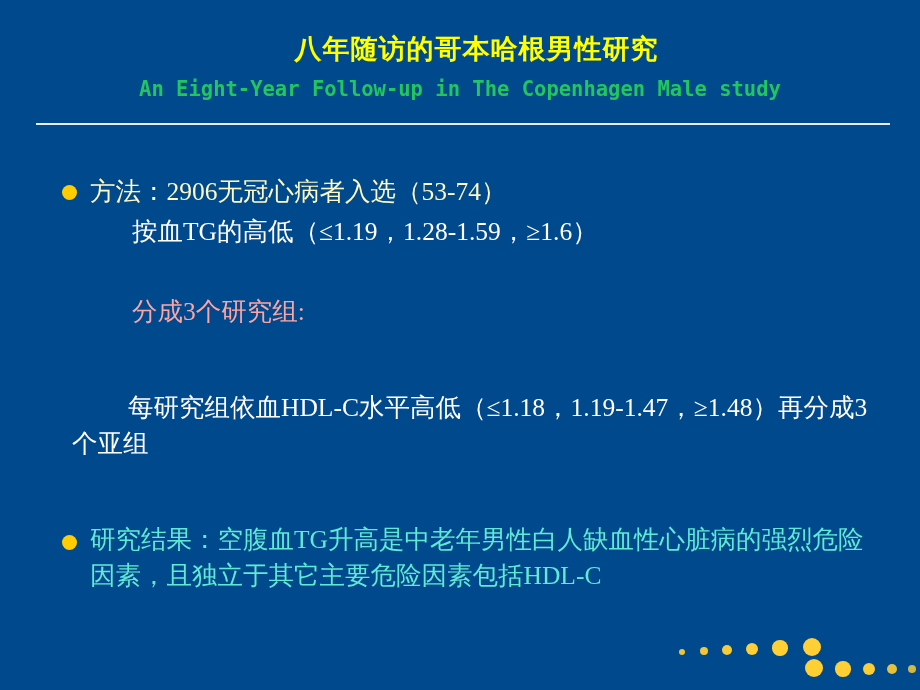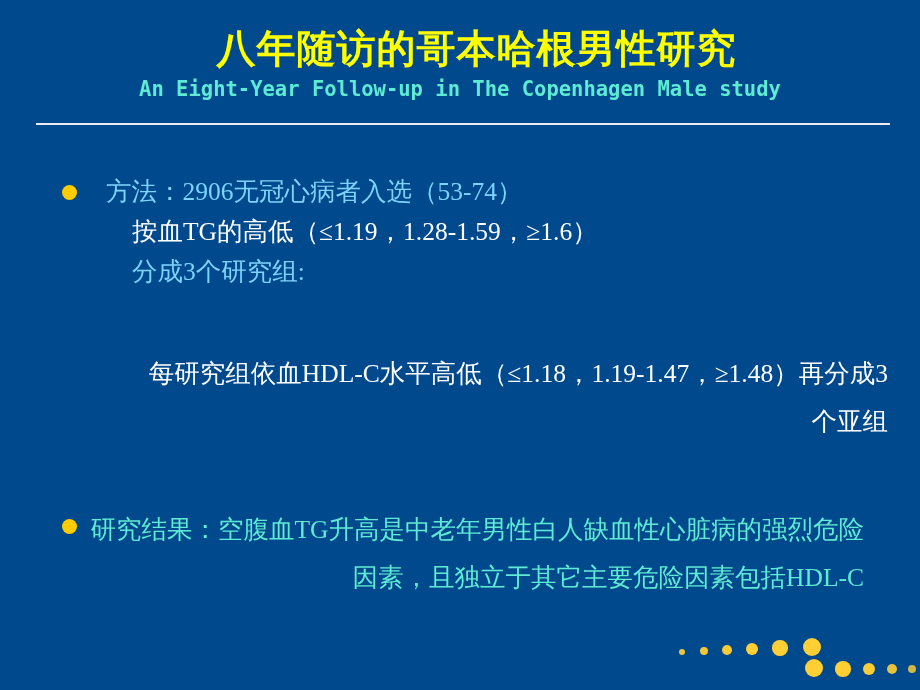--- a/index.html
+++ b/index.html
@@ -29,21 +29,21 @@
     position: absolute;
     left: 0;
     top: 26px;
     width: 920px;
     text-align: center;
   }
 
   #slide-title {
     font-family: "DejaVu Sans", "Liberation Sans", sans-serif;
     font-weight: bold;
-    font-size: 39px;
+    font-size: 27px;
     line-height: 46px;
     color: #ffff00;
     letter-spacing: 1px;
     white-space: nowrap;
     margin-left: 33px;
   }
 
   #slide-subtitle {
     margin-top: 4px;
     font-family: "DejaVu Sans Mono", "Liberation Mono", monospace;
@@ -97,24 +97,23 @@
     white-space: nowrap;
     font-family: "Liberation Serif", "DejaVu Serif", serif;
   }
 
   .line.indent-1 {
     padding-left: 42px;
   }
 
   .para {
     font-size: 25.5px;
-    line-height: 48px;
+    line-height: 36px;
     color: #ffffff;
     font-family: "Liberation Serif", "DejaVu Serif", serif;
-    text-align: right;
   }
 
   #method-group { margin-top: 0; }
 
   #hdl-group {
     margin-top: 58px;
     padding-left: 72px;
     padding-right: 32px;
   }
   #hdl-line { text-indent: 56px; }
@@ -136,32 +135,32 @@
     background: #ffcf33;
   }
 </style>
 </head>
 <body style="background: rgb(0, 73, 140);">
 
 <div id="slide" style="background: rgb(0, 73, 140);">
 
   <div id="title-block">
     <div id="slide-title" style="color: rgb(255, 255, 0);">八年随访的哥本哈根男性研究</div>
-    <div id="slide-subtitle" style="color: #5eead4;">An Eight-Year Follow-up in The Copenhagen Male study</div>
+    <div id="slide-subtitle" style="color: #22c55e;">An Eight-Year Follow-up in The Copenhagen Male study</div>
   </div>
 
   <div id="title-rule" style="background: rgb(232, 238, 244);"></div>
 
   <div id="body">
 
     <div id="method-group" class="bullet-row">
       <span class="bullet-dot" style="background: rgb(255, 204, 0);"></span>
-      <div class="line" style="color: #7dd3fc; margin-left: 16px;">方法：2906无冠心病者入选（53-74）</div>
+      <div class="line" style="color: #fef9c3;">方法：2906无冠心病者入选（53-74）</div>
       <div class="line indent-1" style="color: rgb(255, 255, 255);">按血TG的高低（≤1.19，1.28-1.59，≥1.6）</div>
-      <div class="line indent-1" style="color: #7dd3fc;">分成3个研究组:</div>
+      <div class="line indent-1" style="color: #fca5a5; margin-top: 40px;">分成3个研究组:</div>
     </div>
 
     <div id="hdl-group">
       <div id="hdl-line" class="para" style="color: rgb(255, 255, 255);">每研究组依血HDL-C水平高低（≤1.18，1.19-1.47，≥1.48）再分成3个亚组</div>
     </div>
 
     <div id="result-group" class="bullet-row">
       <span class="bullet-dot" style="background: rgb(255, 204, 0);"></span>
       <div class="para" style="color: #5eead4;">研究结果：空腹血TG升高是中老年男性白人缺血性心脏病的强烈危险因素，且独立于其它主要危险因素包括HDL-C</div>
     </div>

